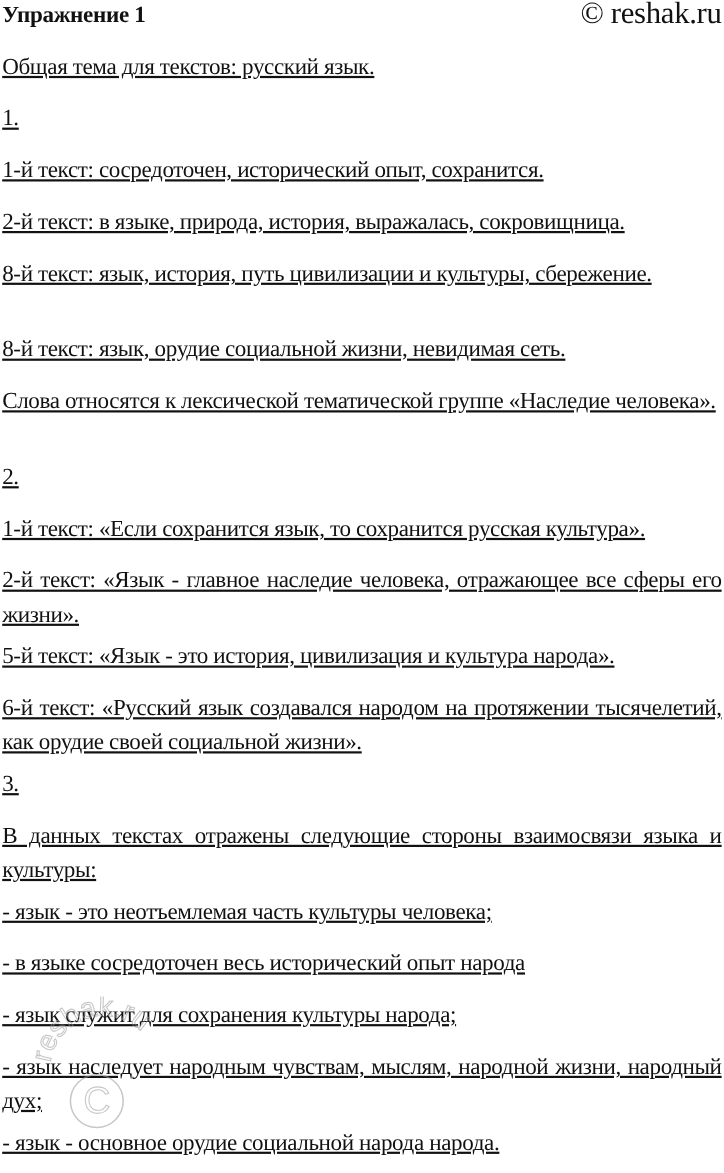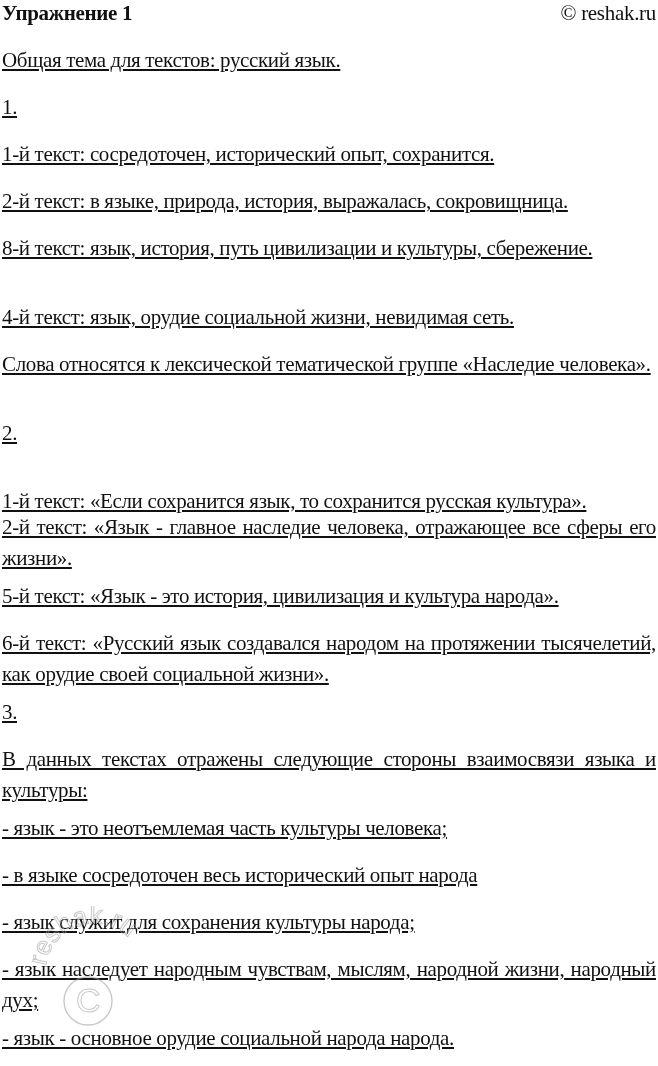--- a/index.html
+++ b/index.html
@@ -26,21 +26,21 @@
       left: 2px; top: 0px;
       font-weight: bold;
       font-size: 21px;
       letter-spacing: -0.3px;
       line-height: 26px;
       text-align: right;
     }
     .copyright {
       position: absolute;
       right: 2px; top: 0px;
-      font-size: 21px;
+      font-size: 28px;
       line-height: 26px;
       letter-spacing: -0.3px;
     }
     .p {
       position: absolute;
       left: 2px;
       width: 654px;
       font-size: 21px;
       line-height: 31px;
       letter-spacing: -0.35px;
@@ -68,25 +68,25 @@
   <div class="title">Упражнение 1</div>
   <div class="copyright">© reshak.ru</div>
 </div>
 
 <p class="p" style="top:45px">Общая тема для текстов: русский язык.</p>
 
 <p class="p" style="top:92px">1.</p>
 <p class="p" style="top:139px">1-й текст: сосредоточен, исторический опыт, сохранится.</p>
 <p class="p" style="top:186px">2-й текст: в языке, природа, история, выражалась, сокровищница.</p>
 <p class="p just" style="top:233px">8-й текст: язык, история, путь цивилизации и культуры, сбережение.</p>
-<p class="p" style="top:302px">4-й текст: язык, орудие социальной жизни, невидимая сеть.</p>
+<p class="p" style="top:302px">8-й текст: язык, орудие социальной жизни, невидимая сеть.</p>
 <p class="p just" style="top:349px">Слова относятся к лексической тематической группе «Наследие человека».</p>
 
 <p class="p" style="top:418px">2.</p>
-<p class="p" style="top:486px">1-й текст: «Если сохранится язык, то сохранится русская культура».</p>
+<p class="p" style="top:465px">1-й текст: «Если сохранится язык, то сохранится русская культура».</p>
 <p class="p just" style="top:512px">2-й текст: «Язык - главное наследие человека, отражающее все сферы его жизни».</p>
 <p class="p" style="top:581px">5-й текст: «Язык - это история, цивилизация и культура народа».</p>
 <p class="p just" style="top:628px">6-й текст: «Русский язык создавался народом на протяжении тысячелетий, как орудие своей социальной жизни».</p>
 
 <p class="p" style="top:697px">3.</p>
 <p class="p just" style="top:744px">В данных текстах отражены следующие стороны взаимосвязи языка и культуры:</p>
 <p class="p" style="top:813px">- язык - это неотъемлемая часть культуры человека;</p>
 <p class="p" style="top:860px">- в языке сосредоточен весь исторический опыт народа</p>
 <p class="p" style="top:907px">- язык служит для сохранения культуры народа;</p>
 <p class="p just" style="top:954px">- язык наследует народным чувствам, мыслям, народной жизни, народный дух;</p>

